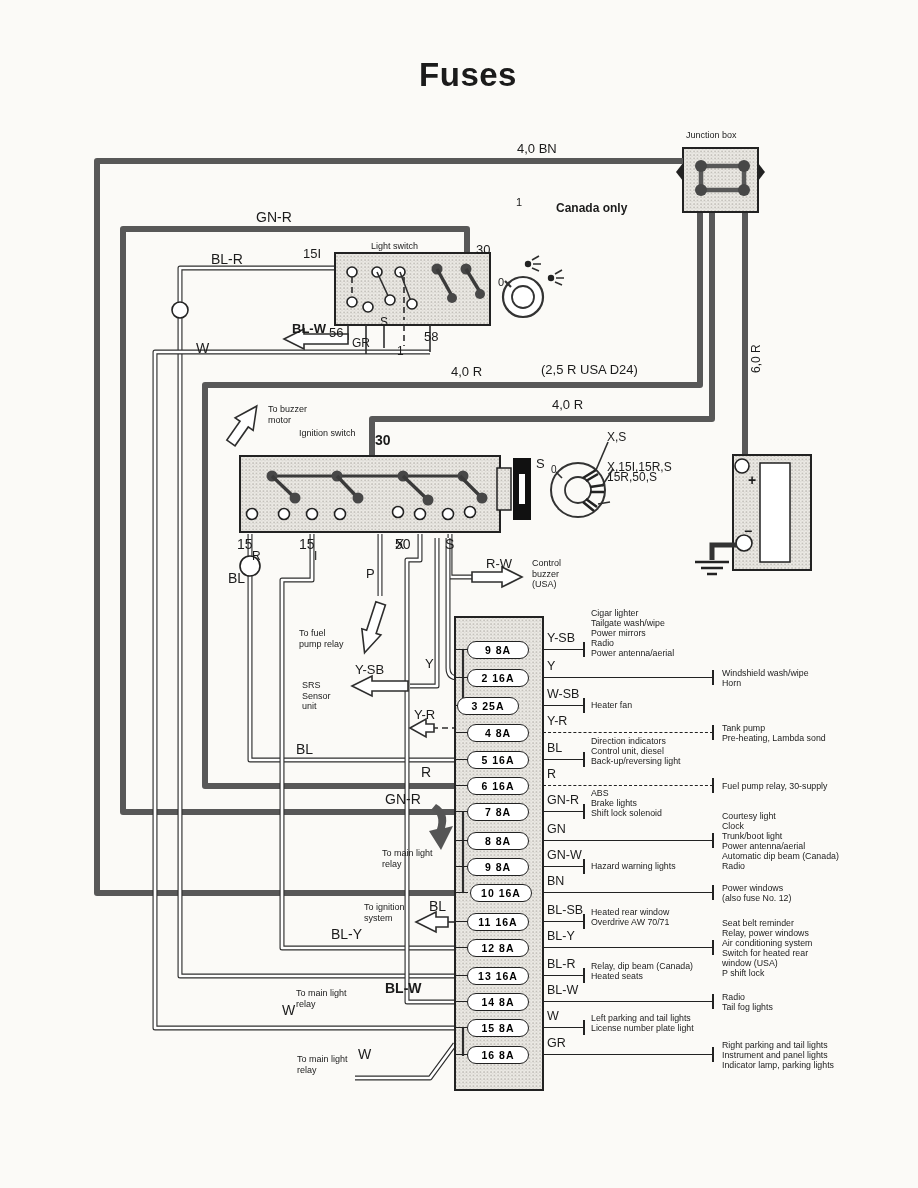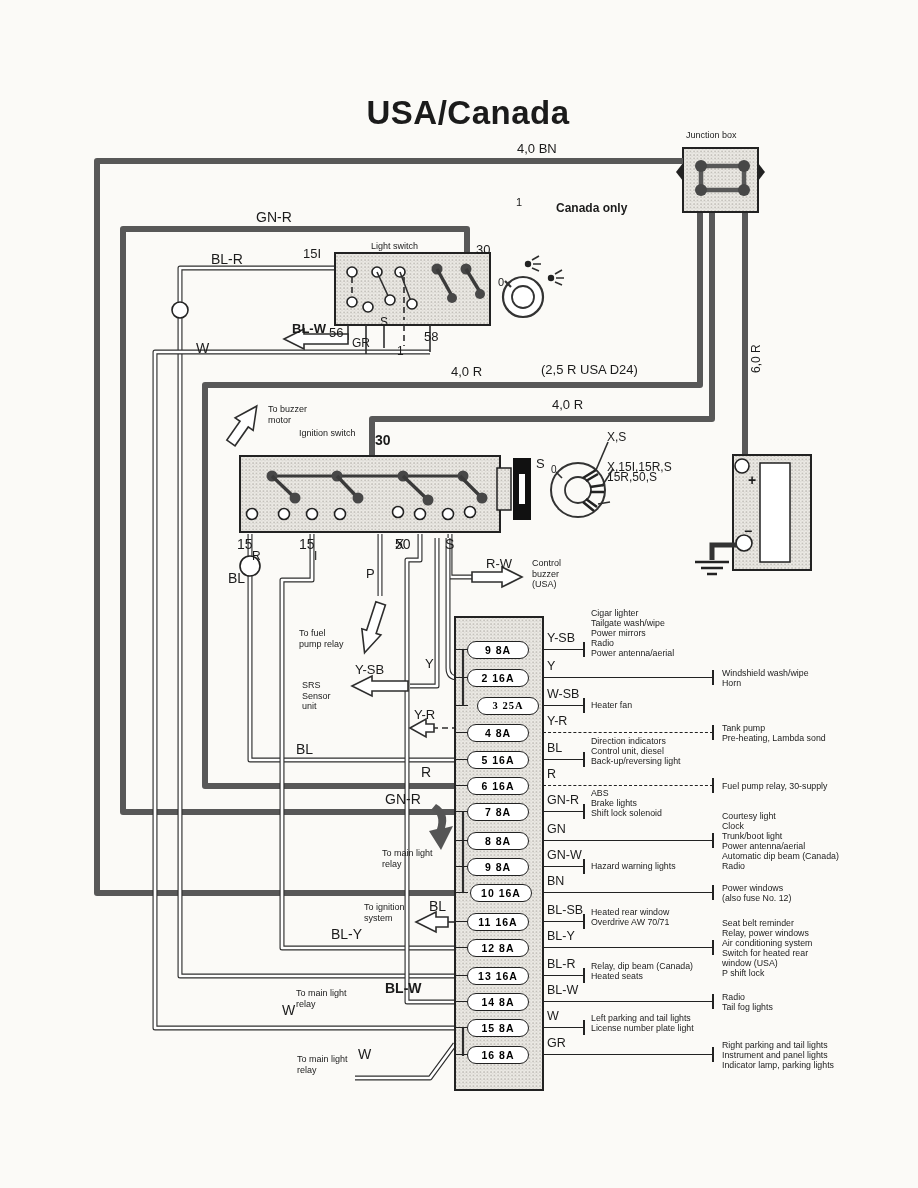--- a/index.html
+++ b/index.html
@@ -204,21 +204,21 @@
   </g>
 
   <g>
     <rect class="box" x="455" y="617" width="88" height="473"></rect>
     <path class="tn2" d="M463,650 V706"></path>
     <path class="tn2" d="M463,812 V893"></path>
     <path class="tn2" d="M463,1028 V1056"></path>
   </g>
 </svg>
 
-<div class="lbl title" style="left:318px;top:94px;">USA/Canada</div>
+<div class="lbl title" style="left:318px;top:56px;">Fuses</div>
 
 <div class="lbl s9" style="left:686px;top:130px;">Junction box</div>
 <div class="lbl s13" style="left:517px;top:141px;">4,0 BN</div>
 <div class="lbl s11" style="left:516px;top:196px;">1</div>
 <div class="lbl s12 b" style="left:556px;top:201px;">Canada only</div>
 <div class="lbl s14" style="left:256px;top:209px;">GN-R</div>
 <div class="lbl s12 rot" style="left:749px;top:373px;">6,0 R</div>
 
 <div class="lbl s14" style="left:211px;top:251px;">BL-R</div>
 <div class="lbl s13" style="left:303px;top:246px;">15I</div>
@@ -303,21 +303,21 @@
       <div class="fuse-line" style="left: 455px; top: 677px; width: 13px;"></div>
       <div class="fuse-line" style="left: 543px; top: 677px; width: 170px;"></div>
       <div class="tick" style="left: 712px; top: 670px;"></div>
       <div class="fuse-pill" style="left: 467px; top: 669px;">2 16A</div>
       <div class="fuse-code" style="left: 547px; top: 659px;">Y</div>
       <div class="desc" style="left: 722px; top: 668px;">Windshield wash/wipe
 Horn</div>
       <div class="fuse-line" style="left: 455px; top: 705px; width: 13px;"></div>
       <div class="fuse-line" style="left: 543px; top: 705px; width: 41px;"></div>
       <div class="tick" style="left: 583px; top: 698px;"></div>
-      <div class="fuse-pill" style="left: 477px; top: 697px; font-family: Liberation Serif, serif;">3 25A</div>
+      <div class="fuse-pill" style="left: 457px; top: 697px;">3 25A</div>
       <div class="fuse-code" style="left: 547px; top: 687px;">W-SB</div>
       <div class="desc" style="left: 591px; top: 700px; width: 125px;">Heater fan</div>
       <div class="fuse-line" style="left: 455px; top: 732px; width: 13px;"></div>
       <div class="fuse-line dashed" style="left: 543px; top: 732px; width: 170px;"></div>
       <div class="tick" style="left: 712px; top: 725px;"></div>
       <div class="fuse-pill" style="left: 467px; top: 724px;">4 8A</div>
       <div class="fuse-code" style="left: 547px; top: 714px;">Y-R</div>
       <div class="desc" style="left: 722px; top: 723px;">Tank pump
 Pre-heating, Lambda sond</div>
       <div class="fuse-line" style="left: 455px; top: 759px; width: 13px;"></div>

